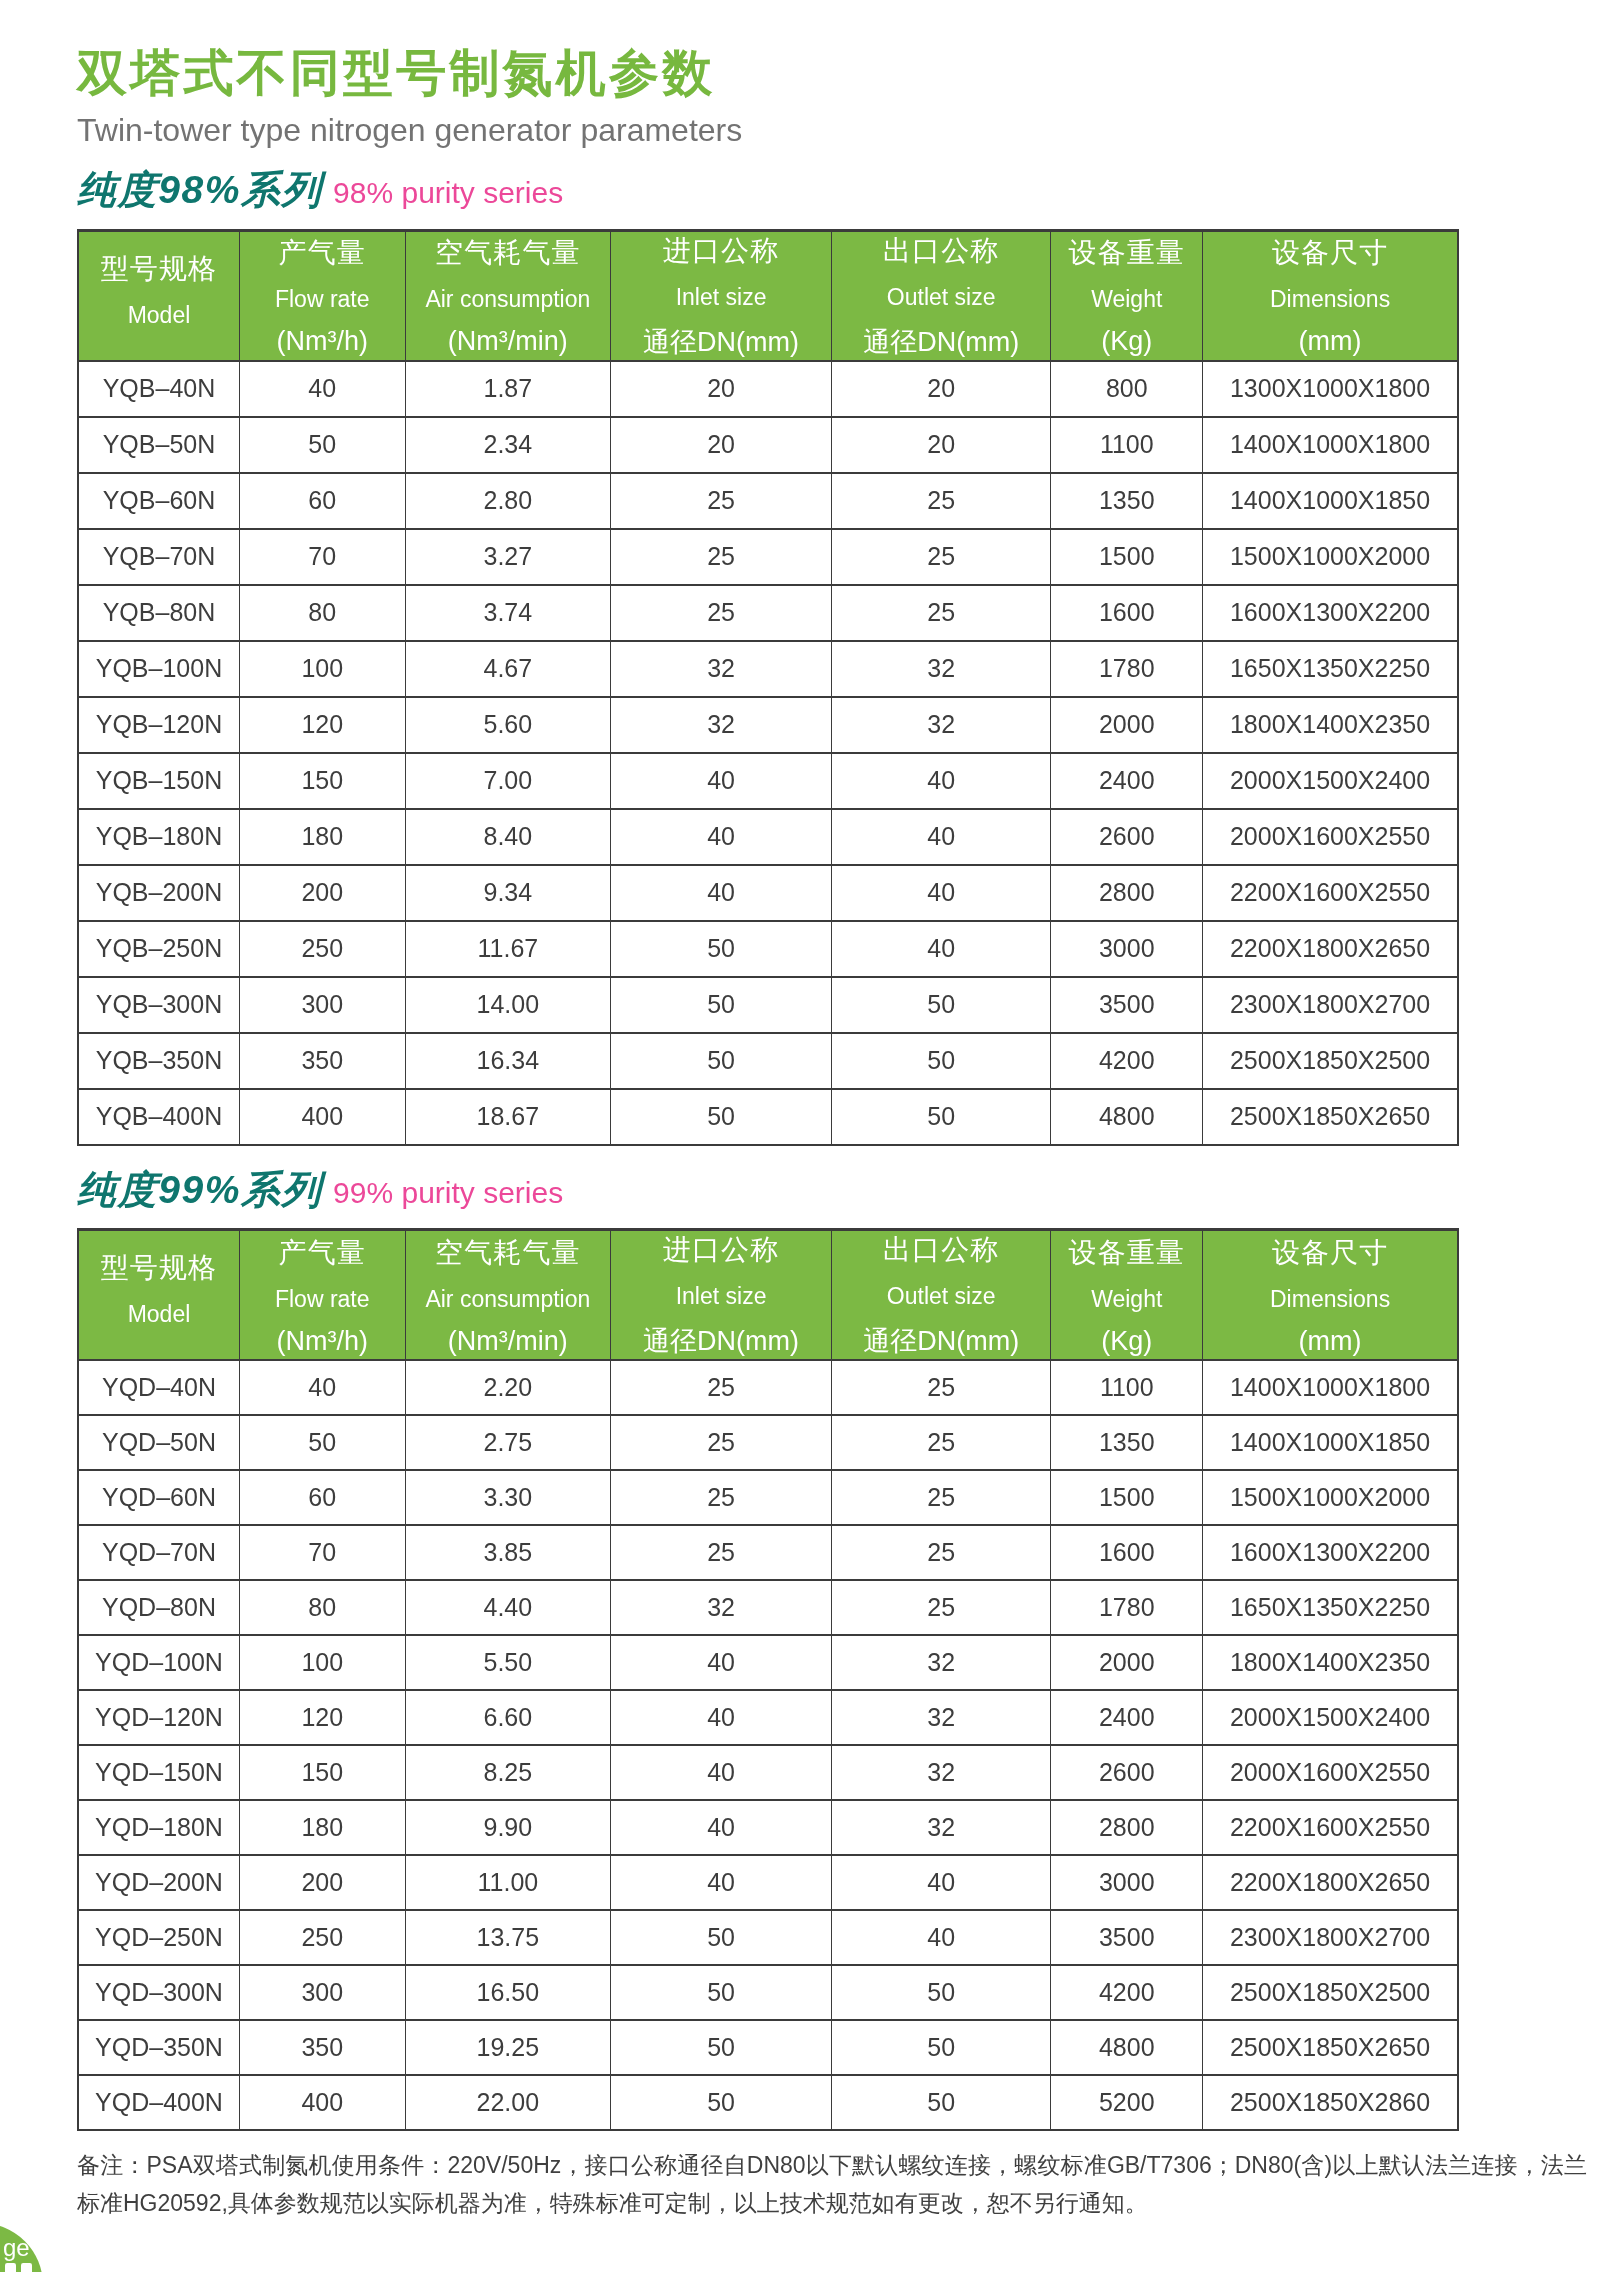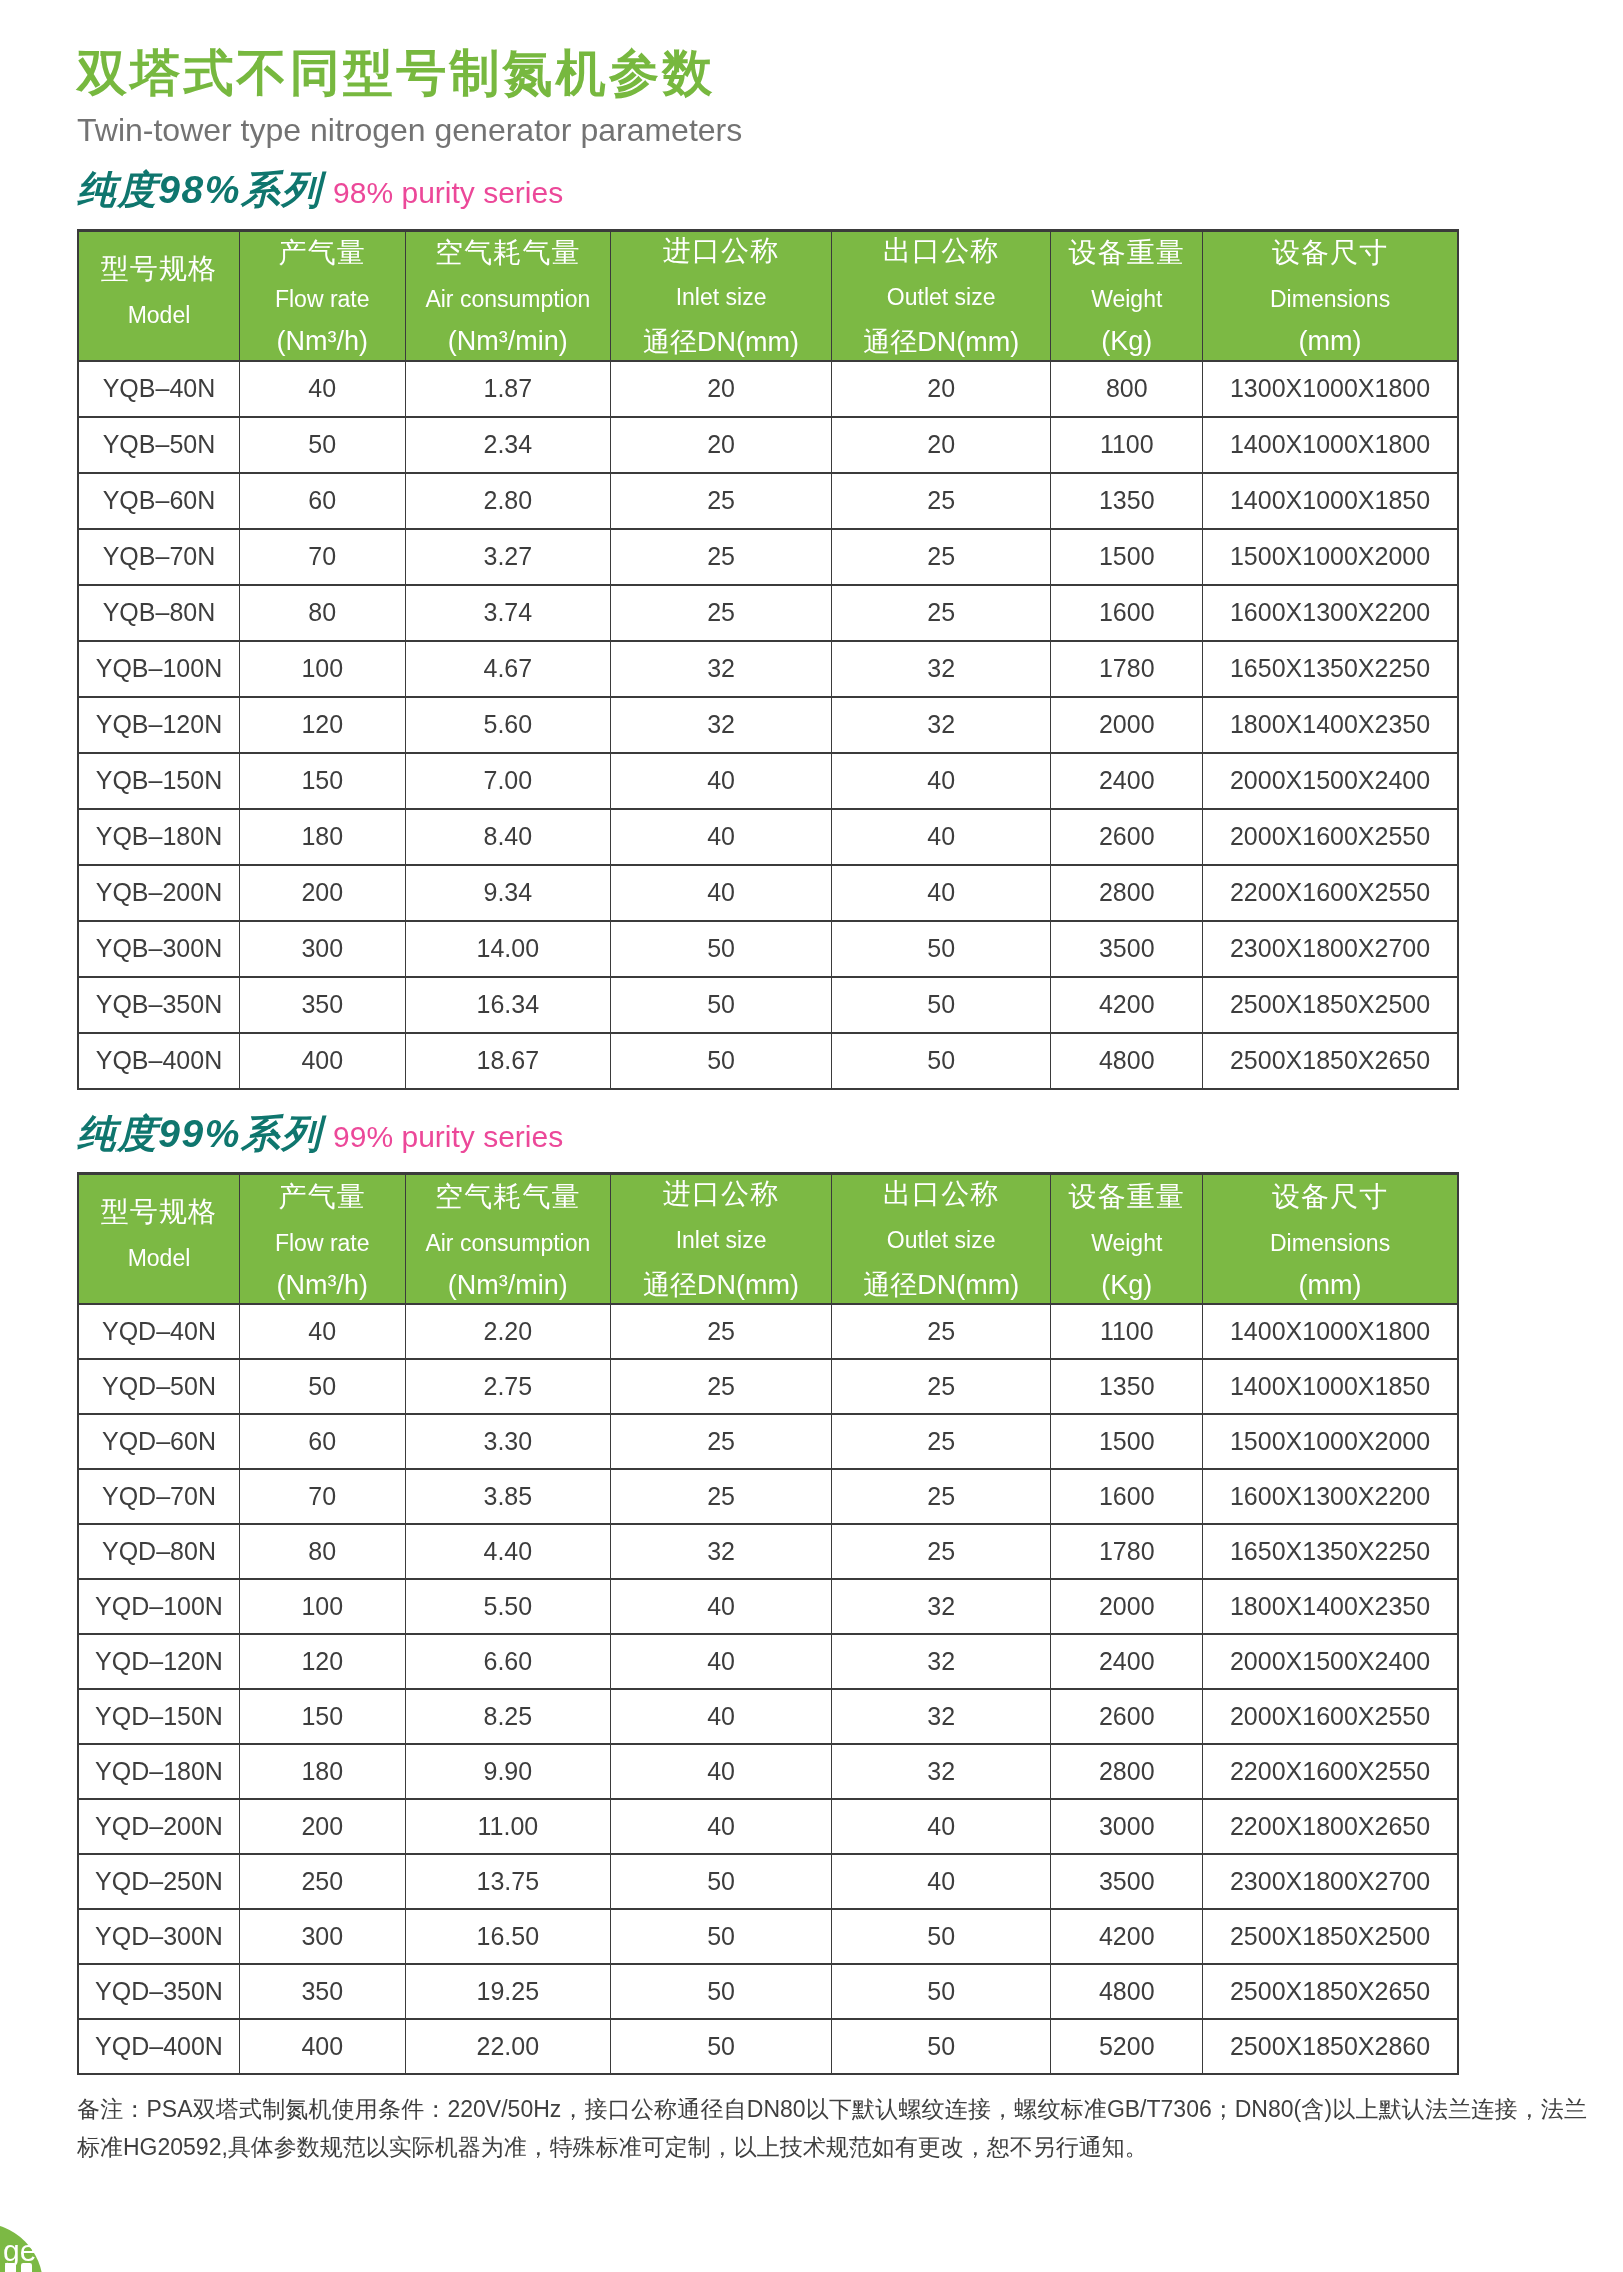--- a/index.html
+++ b/index.html
@@ -47,21 +47,21 @@
     font-size:23px;line-height:1.65;color:#3f3f3f;
     text-align:justify;
   }
 
   .page-badge{
     position:absolute;left:-81px;top:2223px;width:124px;height:124px;
     border-radius:50%;background:#7cb944;
   }
   .page-badge .badge-text{
     position:absolute;left:84px;top:10.8px;
-    font-size:30px;color:#ffffff;
+    font-size:24px;color:#ffffff;
   }
   .page-badge .sliver{
     position:absolute;top:40px;width:10.8px;height:24px;
     background:#ffffff;border-radius:2.2px 2.2px 0 0;
   }
   .page-badge .sliver.s1{left:86px;}
   .page-badge .sliver.s2{left:102px;}
 </style>
 </head>
 <body>
@@ -207,20 +207,29 @@
         <tr>
           <td>YQB–200N</td>
           <td>200</td>
           <td>9.34</td>
           <td>40</td>
           <td>40</td>
           <td>2800</td>
           <td>2200X1600X2550</td>
         </tr>
         <tr>
+          <td>YQB–250N</td>
+          <td>250</td>
+          <td>11.67</td>
+          <td>50</td>
+          <td>40</td>
+          <td>3000</td>
+          <td>2200X1800X2650</td>
+        </tr>
+        <tr>
           <td>YQB–300N</td>
           <td>300</td>
           <td>14.00</td>
           <td>50</td>
           <td>50</td>
           <td>3500</td>
           <td>2300X1800X2700</td>
         </tr>
         <tr>
           <td>YQB–350N</td>

